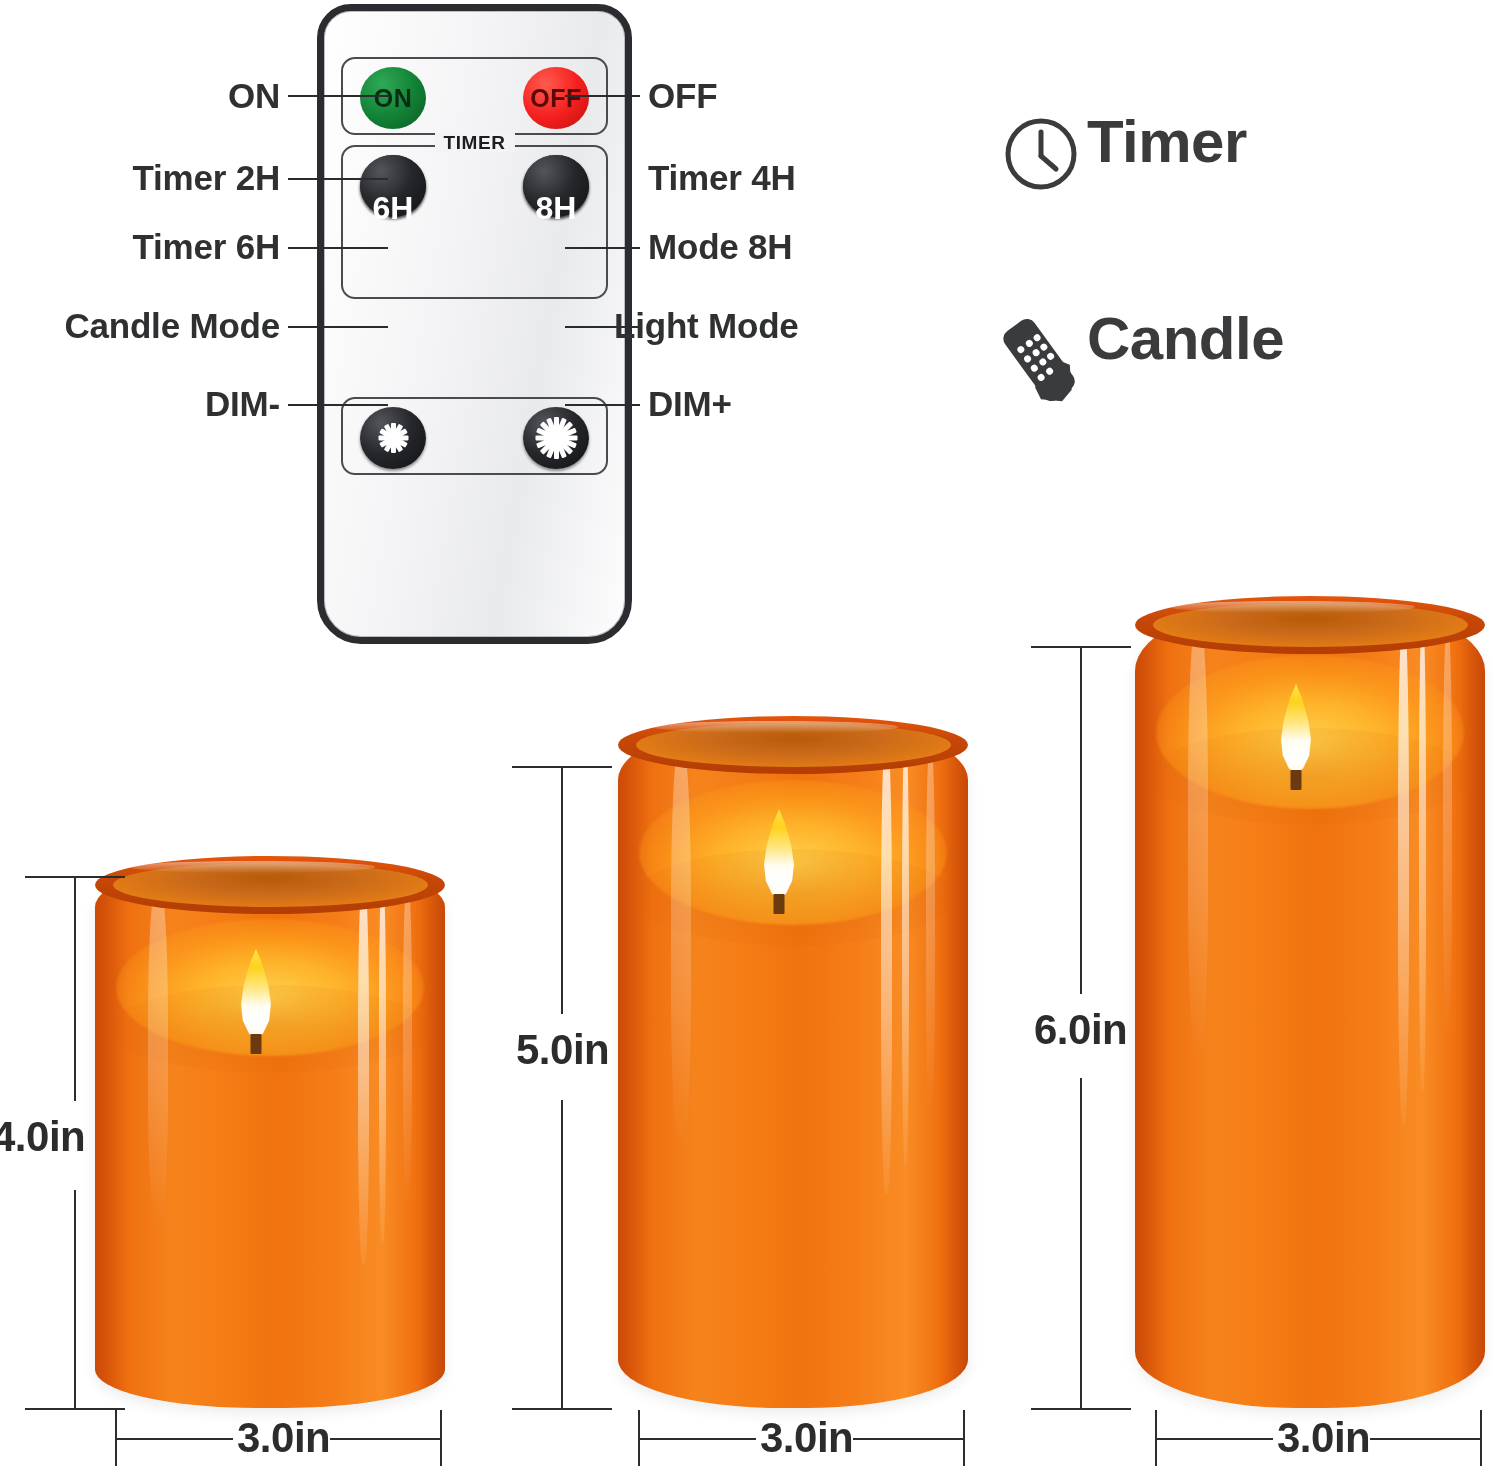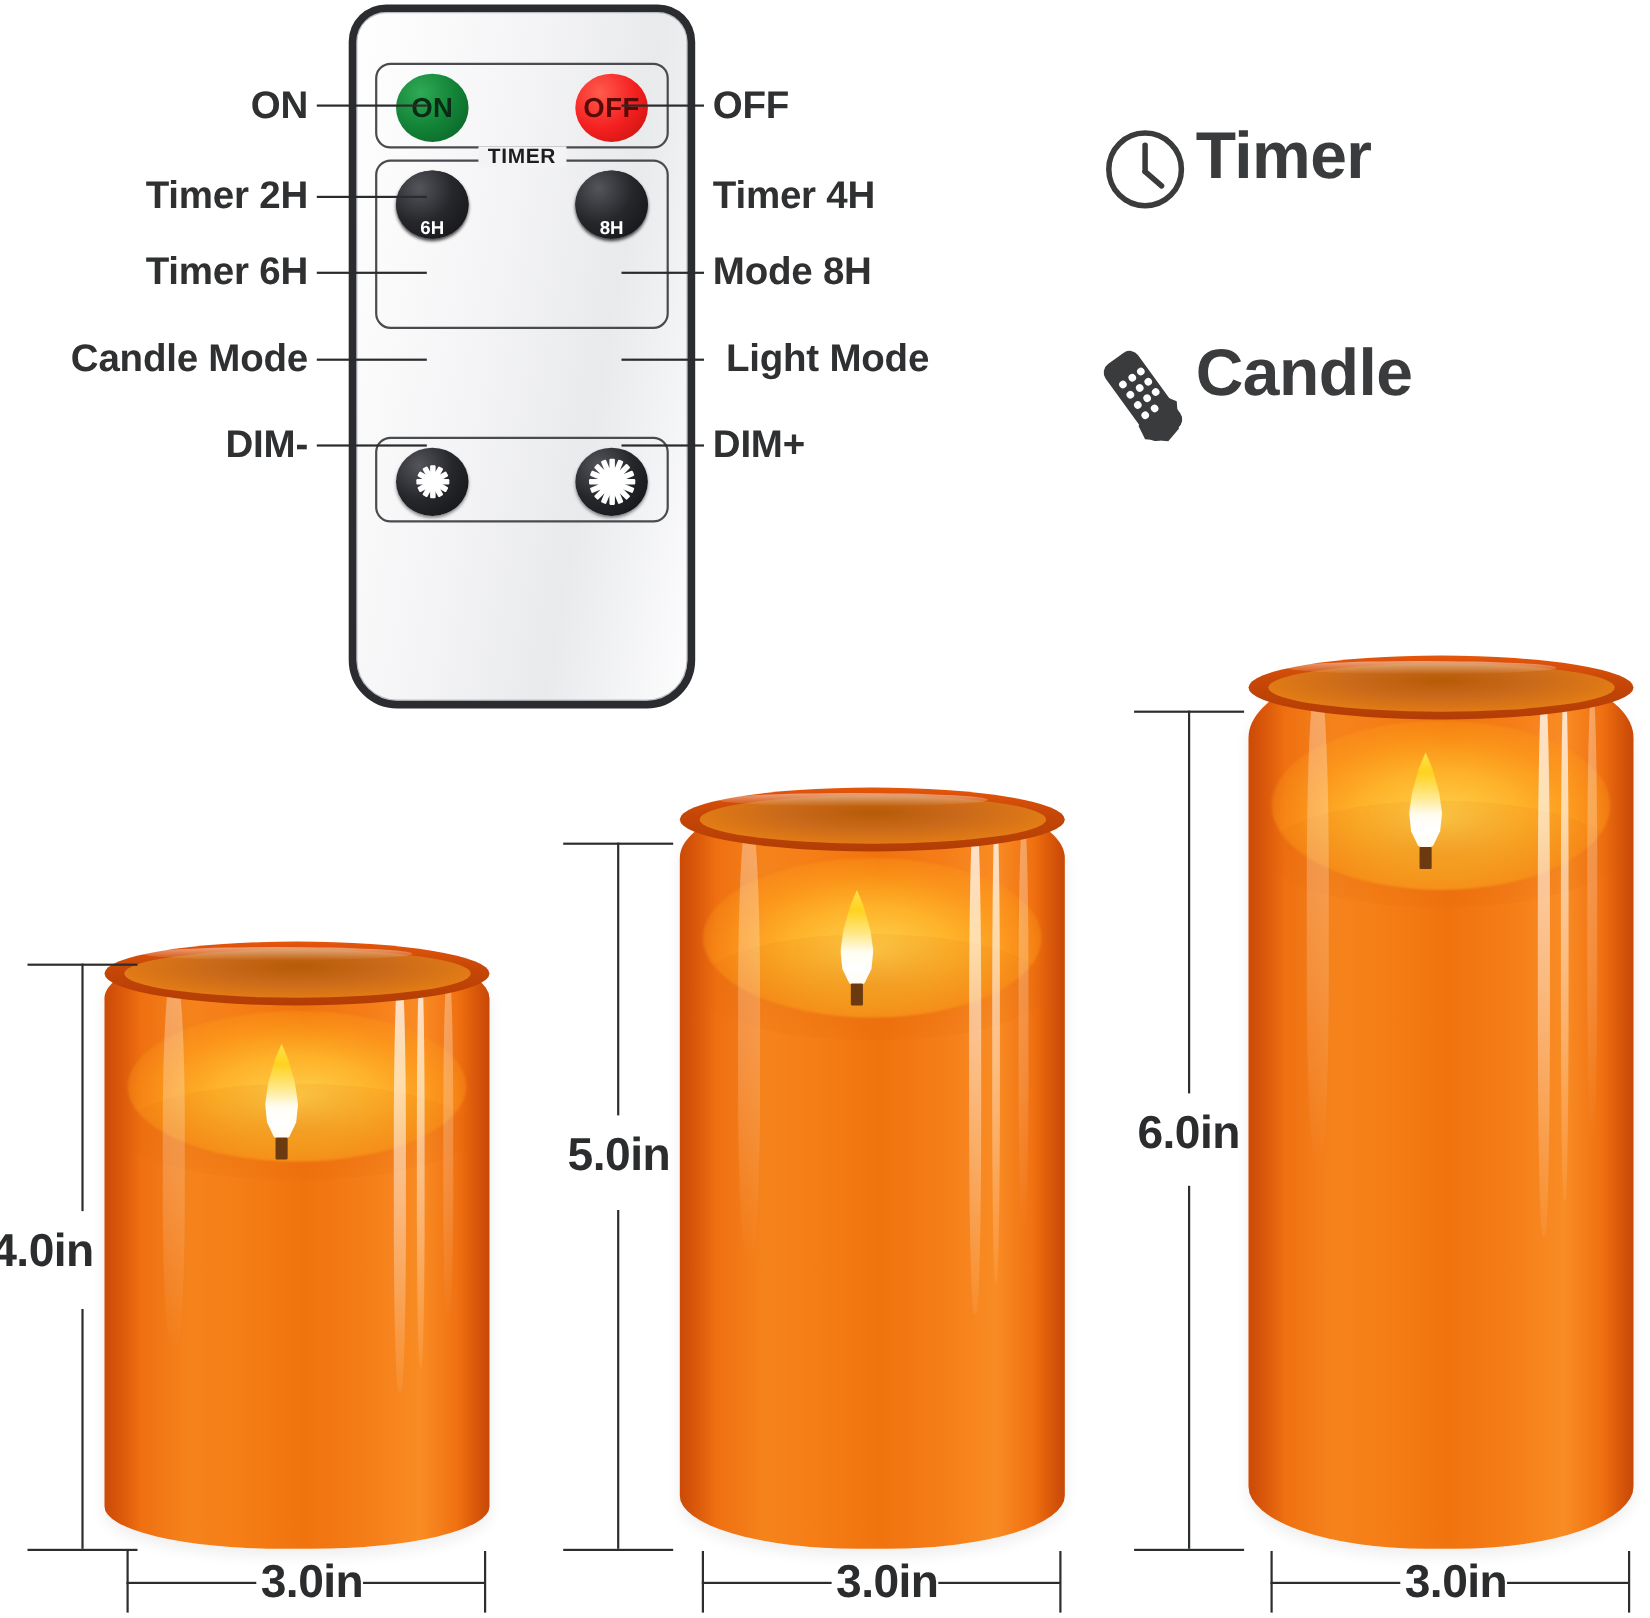--- a/index.html
+++ b/index.html
@@ -97,21 +97,21 @@
   }
   .rbtn.on {
     background: radial-gradient(ellipse at 34% 28%, #2faa55 0%, #128236 52%, #0a5b25 100%);
     color: #0b2c14;
   }
   .rbtn.off {
     background: radial-gradient(ellipse at 34% 28%, #ff5b4e 0%, #f42020 52%, #bf1009 100%);
     color: #5a0a06;
   }
   .rbtn.on .btxt, .rbtn.off .btxt { font-size: 25px; letter-spacing: .5px; }
-  .rbtn .btxt.num { font-size: 17px; margin-top: 44px; }
+  .rbtn .btxt.num { font-size: 32px; margin-top: 44px; }
   .rbtn .btxt.word { font-size: 21px; }
 
   .timer-row1 { top: 12px; }
   .timer-row2 { top: 84px; }
   .mode-row   { top: 10px; }
   .dim-row    { top: 8px; }
 
   
   .sun {
     position: relative;
@@ -366,21 +366,21 @@
 
   <div class="leader" style="left:565px; top:95px;  width:75px;"></div>
   <div class="callout-label" style="left:648px; top:76px;">OFF</div>
 
   <div class="callout-label" style="left:648px; top:158px;">Timer 4H</div>
 
   <div class="leader" style="left:565px; top:247px; width:75px;"></div>
   <div class="callout-label" style="left:648px; top:227px;">Mode 8H</div>
 
   <div class="leader" style="left:565px; top:326px; width:75px;"></div>
-  <div class="callout-label" style="left:660px; top:306px;">Light Mode</div>
+  <div class="callout-label" style="left:614px; top:306px;">Light Mode</div>
 
   <div class="leader" style="left:565px; top:404px; width:75px;"></div>
   <div class="callout-label" style="left:648px; top:384px;">DIM+</div>
 
   <div class="feature" style="left:995px; top:108px;">
     <div class="ficon">
       <svg width="80" height="80" viewBox="0 0 80 80" aria-hidden="true">
         <circle cx="40" cy="40" r="33" fill="none" stroke="#3a3b3c" stroke-width="5"></circle>
         <line x1="40" y1="18" x2="40" y2="42" stroke="#3a3b3c" stroke-width="5" stroke-linecap="round"></line>
         <line x1="40" y1="42" x2="55" y2="55" stroke="#3a3b3c" stroke-width="5" stroke-linecap="round"></line>

